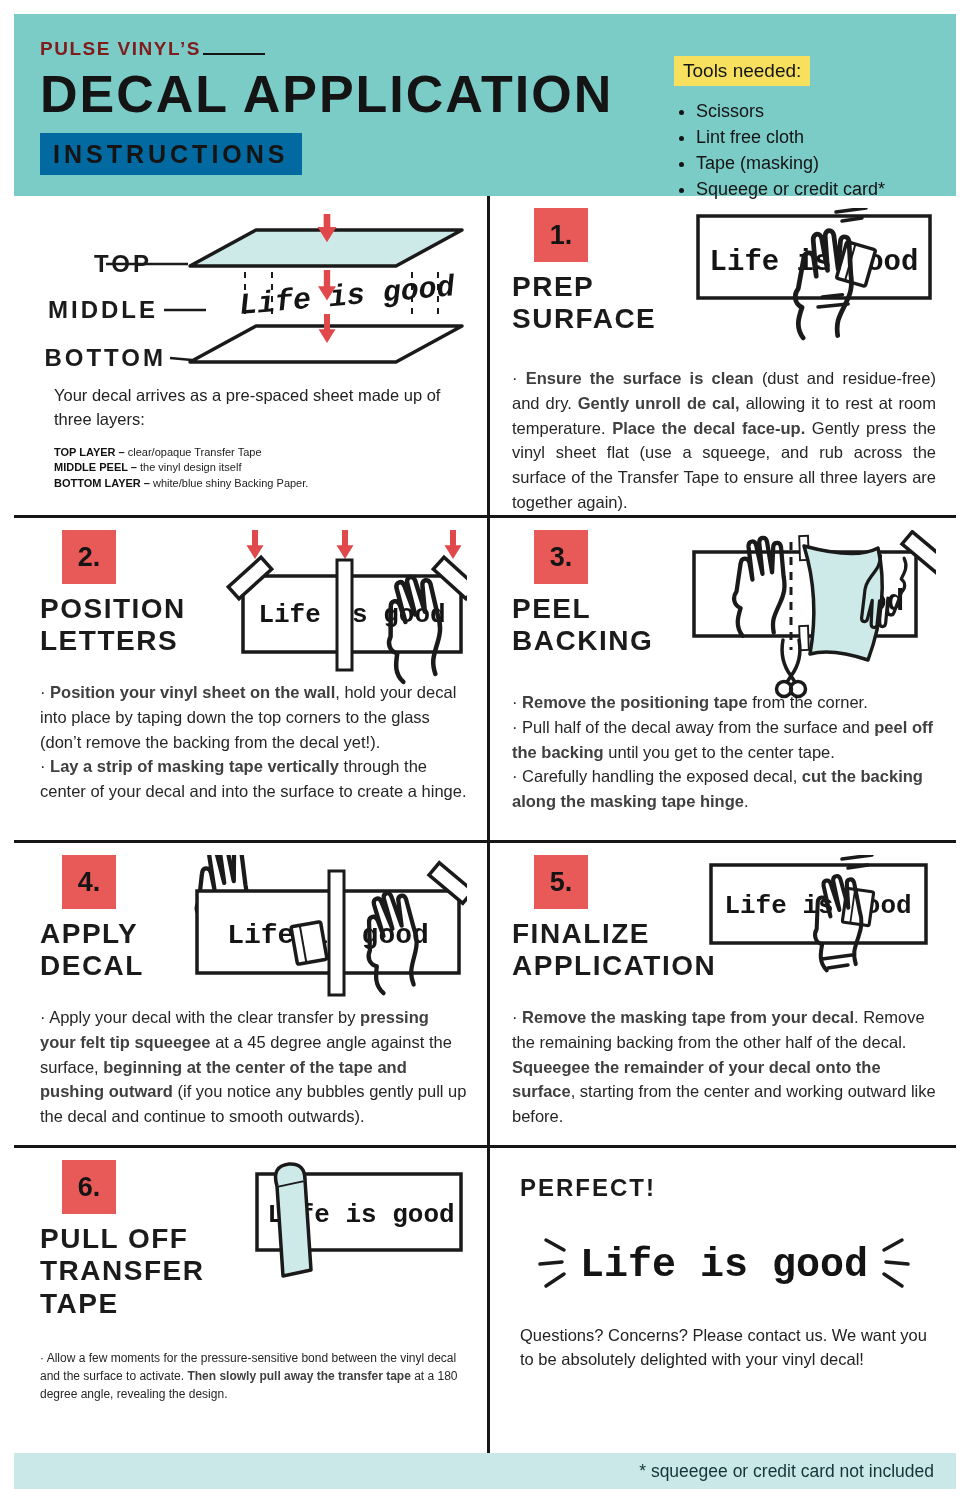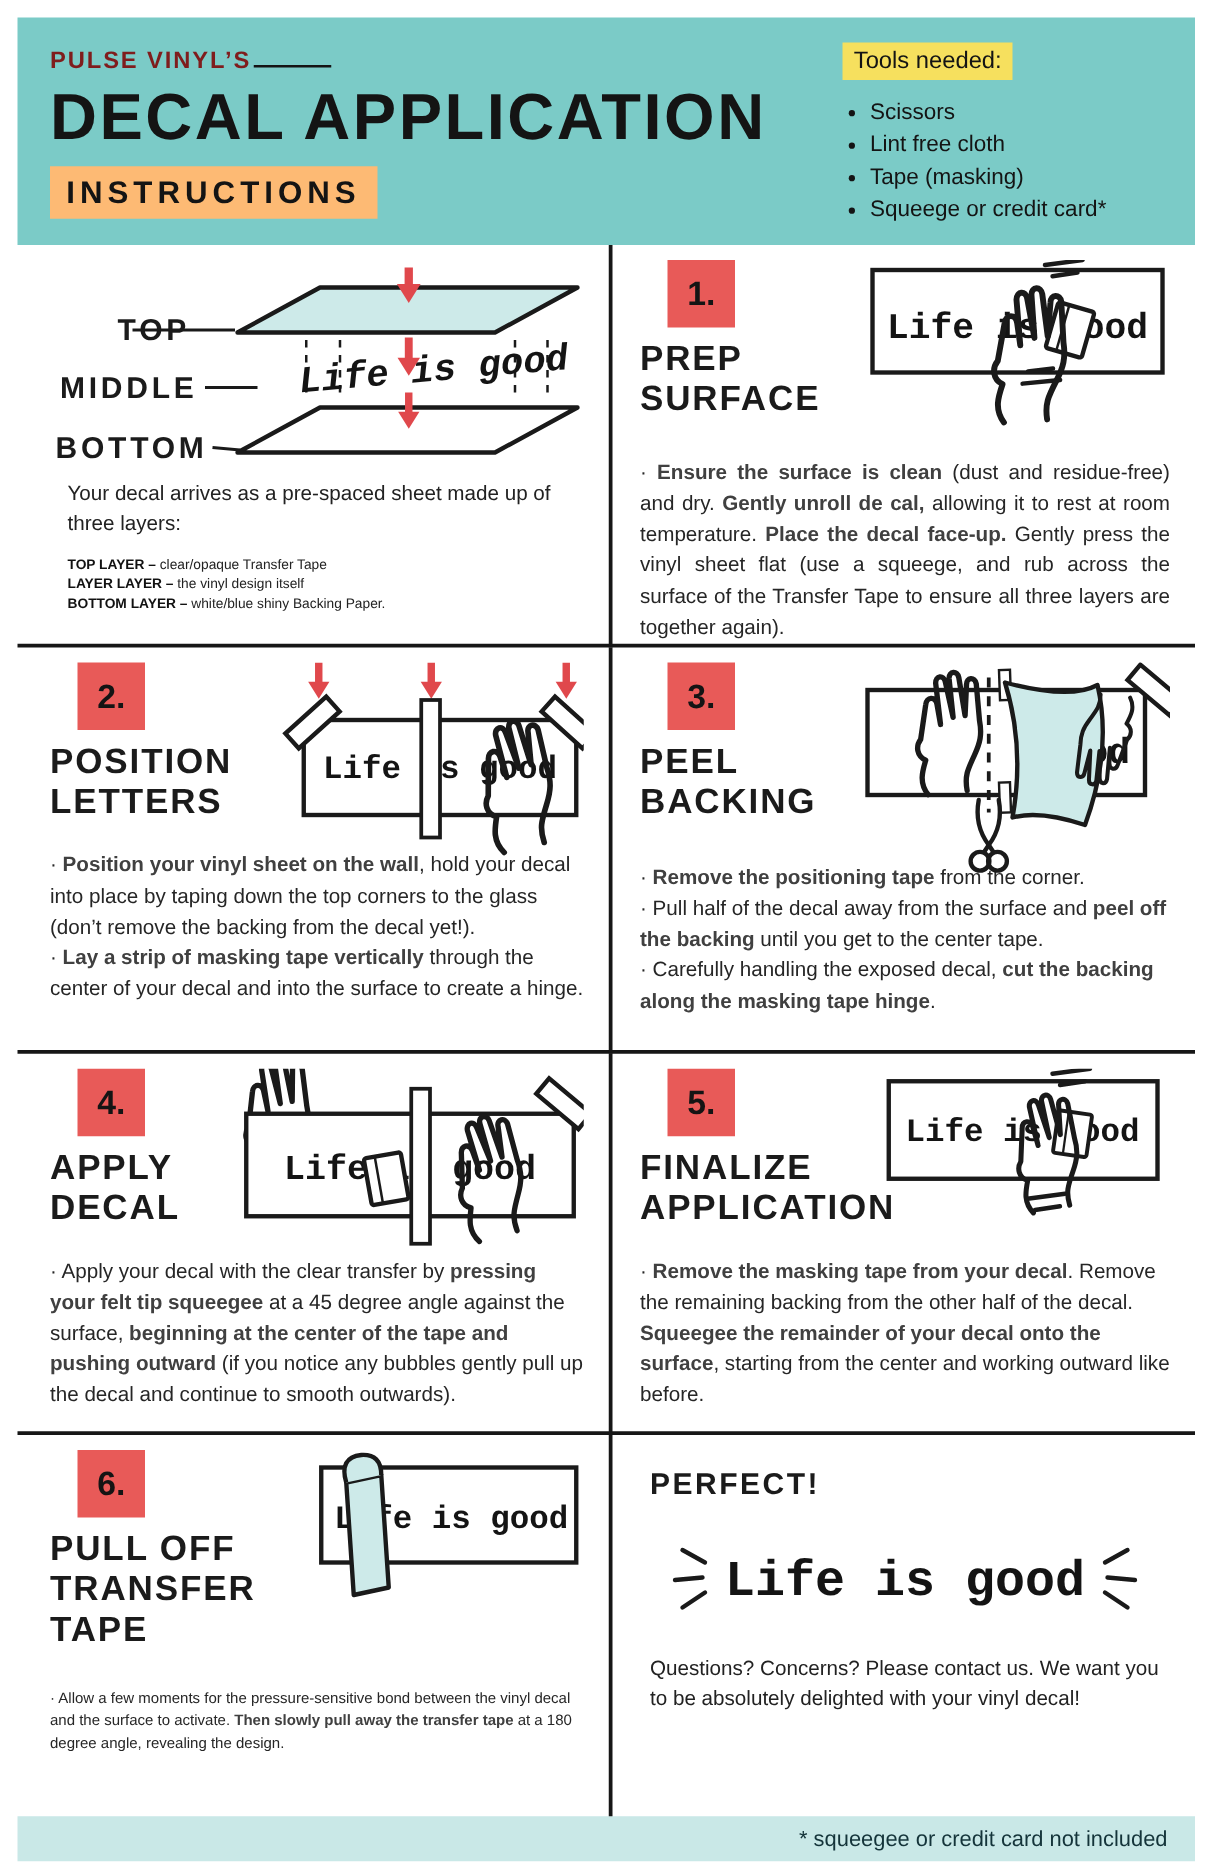--- a/index.html
+++ b/index.html
@@ -13,25 +13,25 @@
 
   
   .hdr {
     background:#7bcbc7; height:182px; position:relative;
     padding:24px 0 0 26px;
   }
   .brand { font-size:19px; font-weight:700; letter-spacing:1.5px; color:#7f1d1d; }
   .brand-underline { display:inline-block; width:62px; border-bottom:2.5px solid #141414; vertical-align:baseline; margin-left:2px; }
   .main-title { font-size:52px; font-weight:700; letter-spacing:2px; color:#141414; margin-top:8px; line-height:1.0; }
   .subtitle {
-    display:inline-block; background:#fdba74; color:#141414;
+    display:inline-block; background:#0369a1; color:#141414;
     font-size:25px; font-weight:700; letter-spacing:4px;
     padding:7px 13px 6px 13px; margin-top:13px;
   }
-  .tools { position:absolute; top:20px; right:32px; width:250px; }
+  .tools { position:absolute; top:42px; right:32px; width:250px; }
   .tools-title { display:inline-block; background:#f6e05e; color:#141414; font-size:19px; padding:4px 9px; }
   .tools ul { margin:12px 0 0 22px; }
   .tools li { font-size:18px; color:#141414; line-height:1.45; }
 
   
   .grid { }
   .row { display:flex; border-bottom:3px solid #161616; }
   .row.last { border-bottom:none; }
   .cell { position:relative; }
   .cell.left  { width:476px; border-right:3px solid #161616; padding:12px 20px 0 26px; }
@@ -152,21 +152,21 @@
           <use href="#red-arrow" fill="#e0484c" transform="translate(287,100) scale(0.85)"></use>
           <text class="diag-label" x="112" y="58" font-size="24" text-anchor="end">TOP</text>
           <line x1="66" y1="50" x2="148" y2="50" stroke="#1a1a1a" stroke-width="2.5"></line>
           <text class="diag-label" x="118" y="104" font-size="24" text-anchor="end">MIDDLE</text>
           <line x1="124" y1="96" x2="166" y2="96" stroke="#1a1a1a" stroke-width="2.5"></line>
           <text class="diag-label" x="126" y="152" font-size="24" text-anchor="end">BOTTOM</text>
           <line x1="130" y1="144" x2="152" y2="146" stroke="#1a1a1a" stroke-width="2.5"></line>
         </svg>
         <p class="intro-lead">Your decal arrives as a pre-spaced sheet made up of three layers:</p>
         <p class="intro-layers"><b>TOP LAYER –</b><span> clear/opaque Transfer Tape
-</span><b>LAYER LAYER –</b><span> the vinyl design itself
+</span><b>MIDDLE PEEL –</b><span> the vinyl design itself
 </span><b>BOTTOM LAYER –</b><span> white/blue shiny Backing Paper.</span></p>
       </div>
 
       <div class="cell right r1">
         <div class="hz hz1">
           <div class="numsq">1.</div>
           <div class="step-title">PREP
 SURFACE</div>
           <svg class="illo" width="310" height="150" viewBox="0 0 310 150">
             <rect x="72" y="8" width="232" height="82" fill="#ffffff" stroke="#1a1a1a" stroke-width="3.5"></rect>

